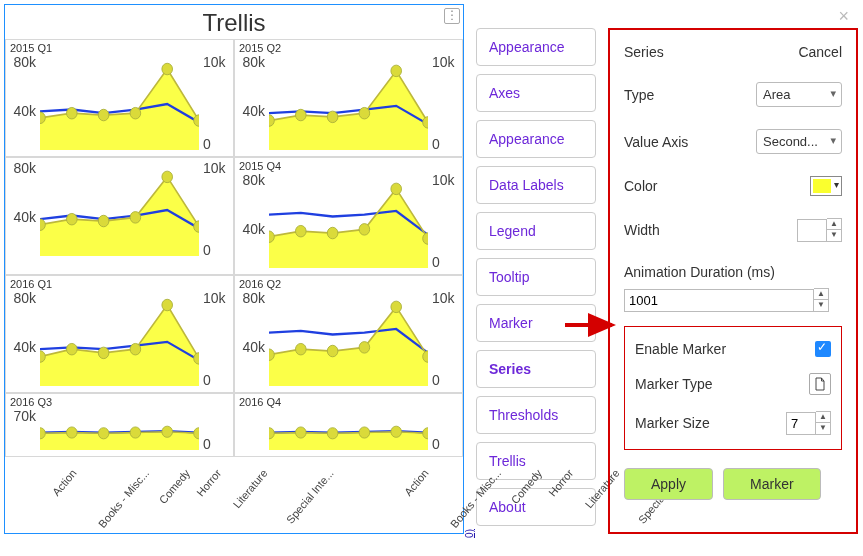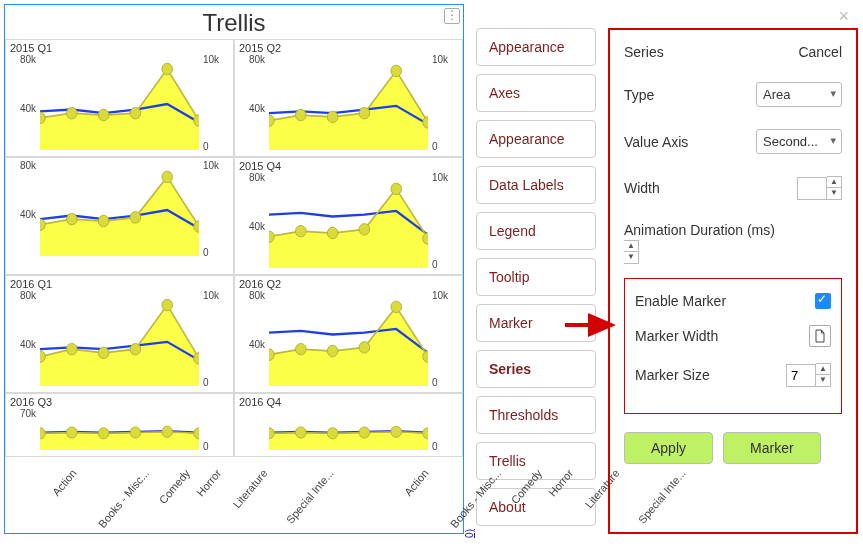--- a/index.html
+++ b/index.html
@@ -8,58 +8,58 @@
 
   
   .viz-panel { width: 460px; border: 1px solid #1e90ff; position: relative; }
   .viz-header { text-align: center; font-size: 24px; font-weight: 400; padding: 4px 0 2px; color:#333; }
   .menu-dots { position: absolute; top: 3px; right: 3px; width: 16px; height: 16px; border: 1px solid #aaa; border-radius: 2px; text-align: center; line-height: 12px; font-size: 12px; color:#888; cursor:pointer; }
   .trellis-grid { display: grid; grid-template-columns: 1fr 1fr; }
   .cell { position: relative; border: 1px solid #d8d8d8; padding: 2px 4px 2px 4px; height: 118px; }
   .cell.short { height: 64px; }
   .cell-title { font-size: 11px; color:#333; }
   .chart-area { position: relative; width: 100%; height: calc(100% - 14px); }
-  .y-left, .y-right { position: absolute; top: 0; bottom: 0; display: flex; flex-direction: column; justify-content: space-between; font-size: 10px; color:#444; }
+  .y-left, .y-right { position: absolute; top: 0; bottom: 0; display: flex; flex-direction: column; justify-content: space-between; font-size: 14px; color:#444; }
   .y-left { left: -2px; text-align: right; width: 28px; }
   .y-right { right: -2px; text-align: left; width: 28px; }
   .plot { position: absolute; left: 30px; right: 30px; top: 4px; bottom: 2px; }
   .xaxis-row { display:grid; grid-template-columns: 1fr 1fr; }
   .xaxis { height: 70px; position:relative; padding:0 30px 0 34px; }
   .xaxis .ticks { display:flex; justify-content:space-between; height:100%; }
   .xaxis .tick { font-size:11px; transform: rotate(-50deg); transform-origin: top right; text-align:right; white-space:nowrap; position:relative; top:10px; color:#444; }
 
   .marker { fill:#dada3a; stroke:#aab03a; stroke-width:0.8; }
   .area-fill { fill:#fbff34; fill-opacity:0.9; }
   .area-line { stroke:#bdb83c; stroke-width:1.5; fill:none; }
   .blue-line { stroke:#1f3fe0; stroke-width:2; fill:none; }
 
   .credit { position:absolute; right:-12px; bottom:4px; transform: rotate(-90deg); transform-origin: right bottom; font-size:10px; color:#1a0dab; text-decoration:underline; }
 
   
   .nav-col { width: 120px; padding-top: 24px; }
-  .nav-item { border:1px solid #ccc; border-radius:4px; padding:10px 12px; margin-bottom:8px; font-size:14px; color:#7f1d1d; cursor:pointer; background:#fff; }
+  .nav-item { border:1px solid #ccc; border-radius:4px; padding:10px 12px; margin-bottom:8px; font-size:14px; color:#6d28d9; cursor:pointer; background:#fff; }
   .nav-item.active { font-weight:bold; }
 
   
   .props { width: 250px; border:2px solid #d40000; margin-top:24px; padding:14px 14px 10px 14px; position:relative; }
   .close-x { position:absolute; top:-22px; right:-6px; font-size:18px; color:#bbb; cursor:pointer; }
   .row { display:flex; align-items:center; justify-content:space-between; margin-bottom:22px; font-size:14px; }
   .row label { color:#333; }
   .select { border:1px solid #bbb; border-radius:3px; padding:4px 18px 4px 6px; font-size:13px; background:#fff; position:relative; width:86px; }
   .select::after { content:"▾"; position:absolute; right:5px; top:4px; font-size:11px; color:#666; }
   .color-swatch { width:32px; height:20px; border:1px solid #888; position:relative; }
   .color-swatch .chip { position:absolute; left:2px; top:2px; width:18px; height:14px; }
   .color-swatch::after { content:"▾"; position:absolute; right:2px; top:2px; font-size:10px; color:#333;}
   .spin { display:flex; align-items:center; }
   .spin input { width:50px; border:1px solid #bbb; padding:3px 4px; font-size:13px; }
   .spin .btns { display:flex; flex-direction:column; border:1px solid #bbb; border-left:none; }
   .spin .btns span { width:14px; height:11px; font-size:8px; line-height:9px; text-align:center; color:#555; border-bottom:1px solid #bbb; cursor:pointer; }
   .spin .btns span:last-child{border-bottom:none;}
   .anim-block { margin-bottom:14px; }
-  .anim-block .lbl { font-size:14px; margin-bottom:2px; }
+  .anim-block .lbl { font-size:14px; margin-bottom:8px; }
   .anim-block .spin input { width:190px; }
 
   .marker-box { border:1.5px solid #d40000; padding:14px 10px 14px 10px; margin-bottom:18px; position:relative; }
   .marker-box .row { margin-bottom:16px; }
   .checkbox { width:16px; height:16px; background:#1e88ff; border-radius:2px; position:relative; display:inline-block; }
   .checkbox::after { content:"✓"; color:#fff; font-size:12px; position:absolute; left:2px; top:-1px; }
   .icon-pick { width:22px; height:22px; border:1px solid #aaa; border-radius:2px; display:flex; align-items:center; justify-content:center; }
   .icon-pick svg { width:12px; height:14px; }
 
   .btn-row { display:flex; gap:10px; }
@@ -334,56 +334,63 @@
     <div class="row">
       <label>Type</label>
       <div class="select"><span>Area</span></div>
     </div>
 
     <div class="row">
       <label>Value Axis</label>
       <div class="select"><span>Second...</span></div>
     </div>
 
+    <div class="row">
+      <label>Color</label>
+      <div class="color-swatch">
+        <span class="chip" id="color-chip" style="background: rgb(250, 255, 46);"></span>
+      </div>
+    </div>
 
     <div class="row">
       <label>Width</label>
       <div class="spin">
         <input type="text" style="width: 30px;" value="">
         <span class="btns">
             <span>▲</span>
             <span>▼</span>
           </span>
       </div>
     </div>
 
     <div class="anim-block">
       <div class="lbl">Animation Duration (ms)</div>
       <div class="spin">
+        <input type="text" value="1001" style="">
         <span class="btns">
             <span>▲</span>
             <span>▼</span>
           </span>
       </div>
     </div>
 
     <div class="marker-box">
       <div class="row">
         <label>Enable Marker</label>
         <span class="checkbox"></span>
       </div>
       <div class="row">
-        <label>Marker Width</label>
+        <label>Marker Type</label>
         <div class="icon-pick">
           <svg viewBox="0 0 24 28">
               <path d="M4 2 H15 L20 8 V26 H4 Z M15 2 V8 H20" fill="none" stroke="#333" stroke-width="1.8"></path>
             </svg>
         </div>
       </div>
-      <div class="row" style="margin-bottom:12px">
+      <div class="row" style="margin-bottom:0">
         <label>Marker Size</label>
         <div class="spin">
           <input type="text" style="width: 30px;" value="7">
           <span class="btns">
               <span>▲</span>
               <span>▼</span>
             </span>
         </div>
       </div>
     </div>

